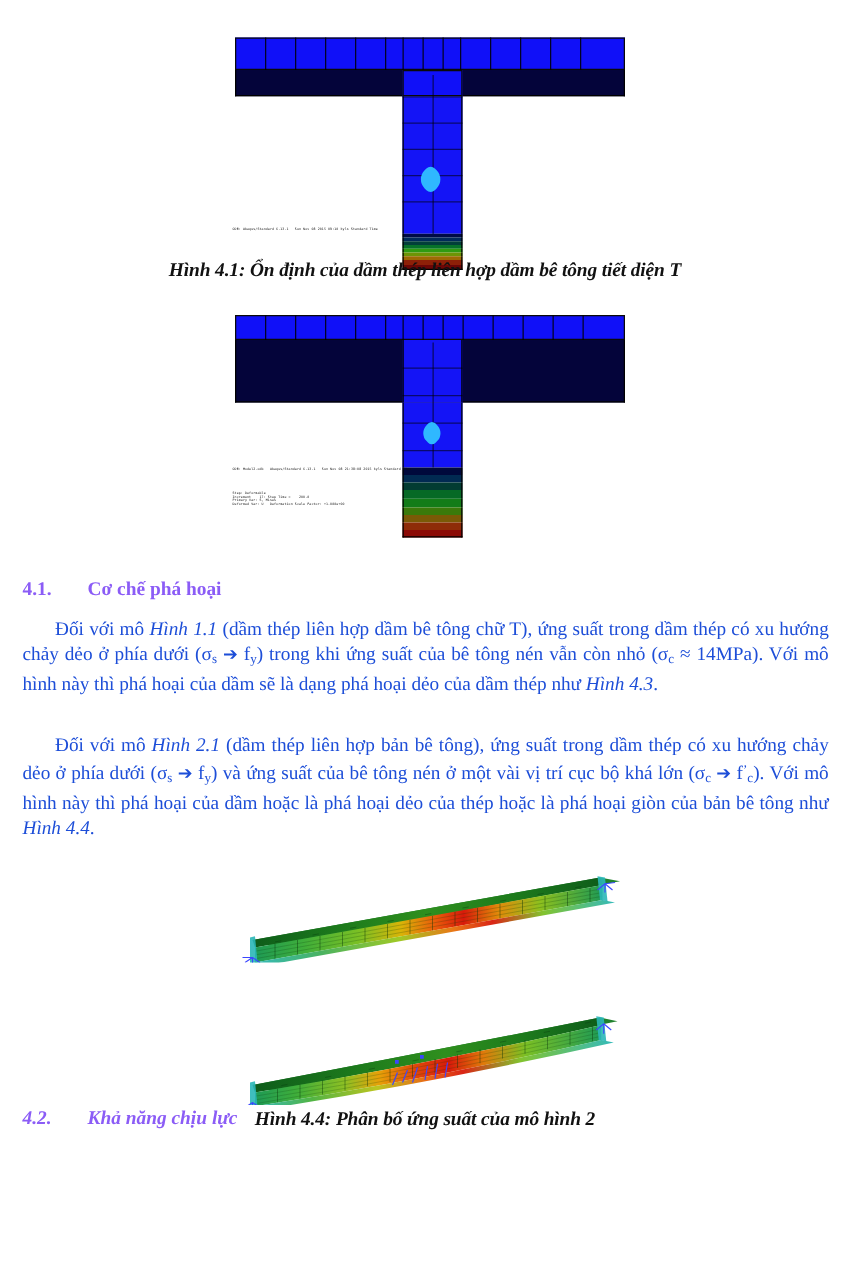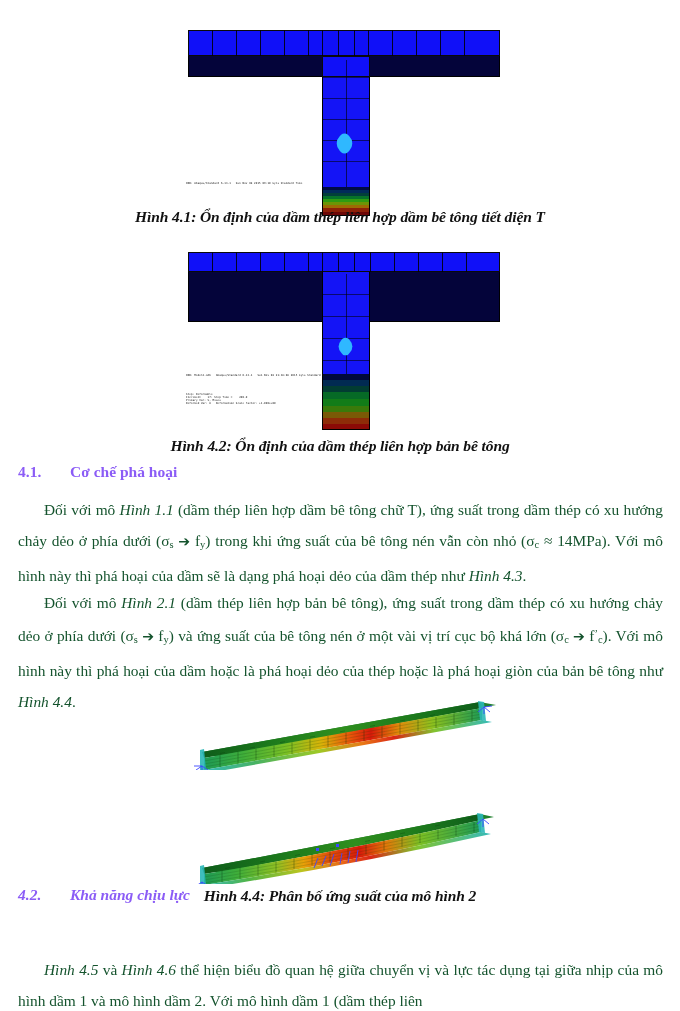--- a/index.html
+++ b/index.html
@@ -38,24 +38,24 @@
     font-size: 15.5px;
     color: #8b5cf6;
     white-space: nowrap;
   }
   .heading .num { display: inline-block; width: 52px; }
   .para {
     position: absolute;
     left: 18px;
     width: 645px;
     font-size: 15.4px;
-    line-height: 31px;
+    line-height: 20px;
     text-align: justify;
     text-indent: 26px;
-    color: #14532d;
+    color: #1d4ed8;
     hyphens: none;
   }
   .para i { font-style: italic; }
   sub { font-size: 0.68em; vertical-align: -0.22em; }
   sup { font-size: 0.68em; vertical-align: 0.38em; }
   .arr { font-family: "DejaVu Sans", sans-serif; font-size: 0.92em; }
 
   
   .fea {
     position: absolute;
@@ -220,21 +220,20 @@
     <div class="hotband" style="left:134px; top:166px; width:48px; height:6px;  background:#8e2c08;"></div>
     <div class="hotband" style="left:134px; top:172px; width:48px; height:6px;  background:#8c0a06; border-bottom:1px solid #000;"></div>
 
     <div class="vpnote" style="left:-2px; top:122px; width:150px;">ODB: Model2.odb   Abaqus/Standard 6.13-1   Sun Nov 08 21:38:08 2015 kyls Standard Time</div>
     <div class="vpnote" style="left:-2px; top:141px; width:150px;">Step: Deformable
 Increment    17: Step Time =    200.0
 Primary Var: S, Mises
 Deformed Var: U   Deformation Scale Factor: +1.000e+00</div>
   </div>
 
-  <div class="caption" style="top:437px;">Hình 4.2: Ổn định của dầm thép liên hợp bản bê tông</div>
 
   <div class="heading" style="top:463px;">
     <span class="num">4.1.</span><span>Cơ chế phá hoại</span>
   </div>
 
   <div class="para" style="top:494px;">
     <span>Đối với mô </span><i>Hình 1.1</i><span> (dầm thép liên hợp dầm bê tông chữ T), ứng suất trong dầm thép có xu hướng chảy dẻo ở phía dưới (σ</span><sub>s</sub><span> </span><span class="arr">➔</span><span> f</span><sub>y</sub><span>) trong khi ứng suất của bê tông nén vẫn còn nhỏ (σ</span><sub>c</sub><span> ≈ 14MPa). Với mô hình này thì phá hoại của dầm sẽ là dạng phá hoại dẻo của dầm thép như </span><i>Hình 4.3</i><span>.</span>
   </div>
 
   <div class="para" style="top:587px;">
@@ -434,17 +433,14 @@
       </g>
     </svg>
   </div>
 
   <div class="caption" style="top:887px;">Hình 4.4: Phân bố ứng suất của mô hình 2</div>
 
   <div class="heading" style="top:886px;font-style:italic;">
     <span class="num">4.2.</span><span>Khả năng chịu lực</span>
   </div>
 
-  <div class="para" style="top:954px;">
-    <i>Hình 4.5</i><span> và </span><i>Hình 4.6</i><span> thể hiện biểu đồ quan hệ giữa chuyển vị và lực tác dụng tại giữa nhịp của mô hình dầm 1 và mô hình dầm 2. Với mô hình dầm 1 (dầm thép liên</span>
-  </div>
 
 </div>
 
 </body></html>

